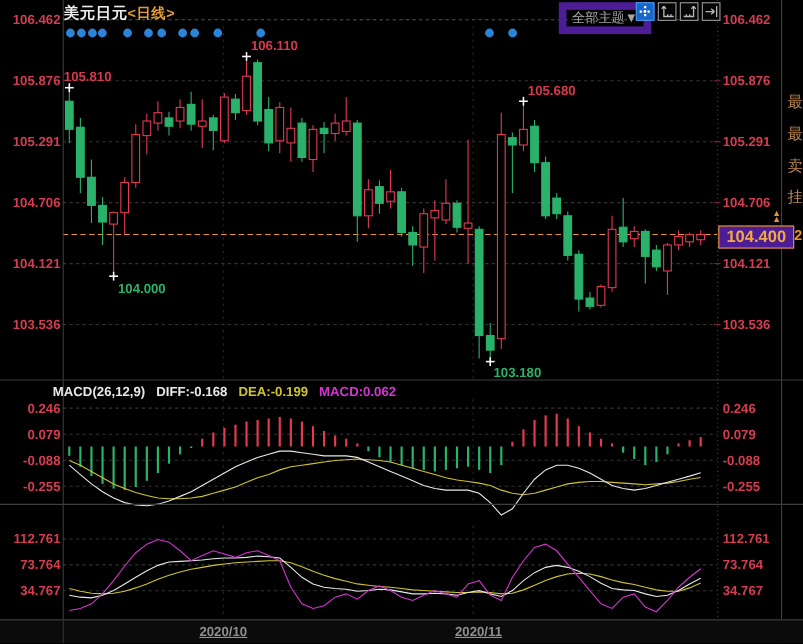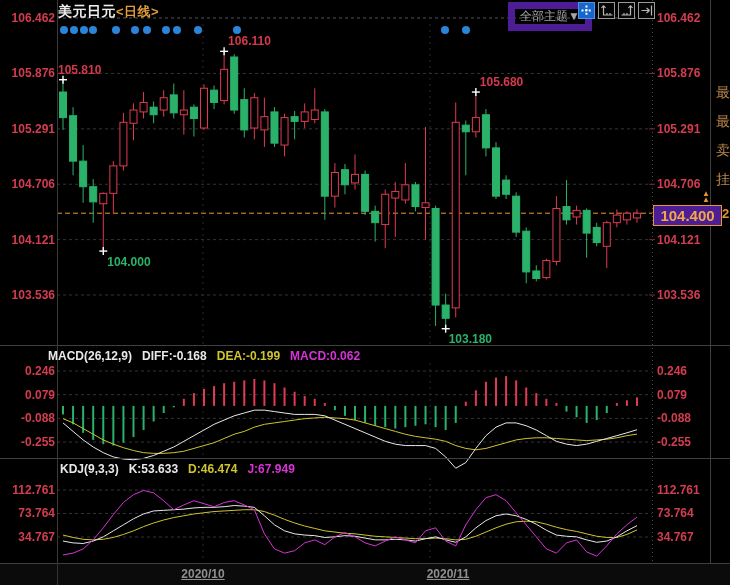--- a/index.html
+++ b/index.html
@@ -340,23 +340,20 @@
   <div id="right-num" class="abs">2</div>
 
   <div class="edge-ch abs" style="top:84px;">最</div>
   <div class="edge-ch abs" style="top:113px;">最</div>
   <div class="edge-ch abs" style="top:142px;">卖</div>
   <div class="edge-ch abs" style="top:171px;">挂</div>
 
   <div id="macd-head" class="abs ind-head">
     <span class="wt">MACD(26,12,9)</span><span class="wt">DIFF:-0.168</span><span class="yt">DEA:-0.199</span><span class="mt">MACD:0.062</span>
   </div>
-  <div id="kdj-head" class="abs ind-head">
-    <span class="wt">KDJ(9,3,3)</span><span class="wt">K:53.633</span><span class="yt">D:46.474</span><span class="mt">J:67.949</span>
-  </div>
 
   <div id="bottom-bar" class="abs"></div>
   <div id="bb-sep" class="abs"></div>
   <div id="period-label" class="abs"><span>日线</span> <span class="tri">▲</span></div>
   <div class="date-lbl abs" style="left:203px;">2020/10</div>
-  <div class="date-lbl abs" style="left:448px;text-align:right;">2020/11</div>
+  <div class="date-lbl abs" style="left:435px;text-align:right;">2020/11</div>
 
 </div>
 
 </body></html>

